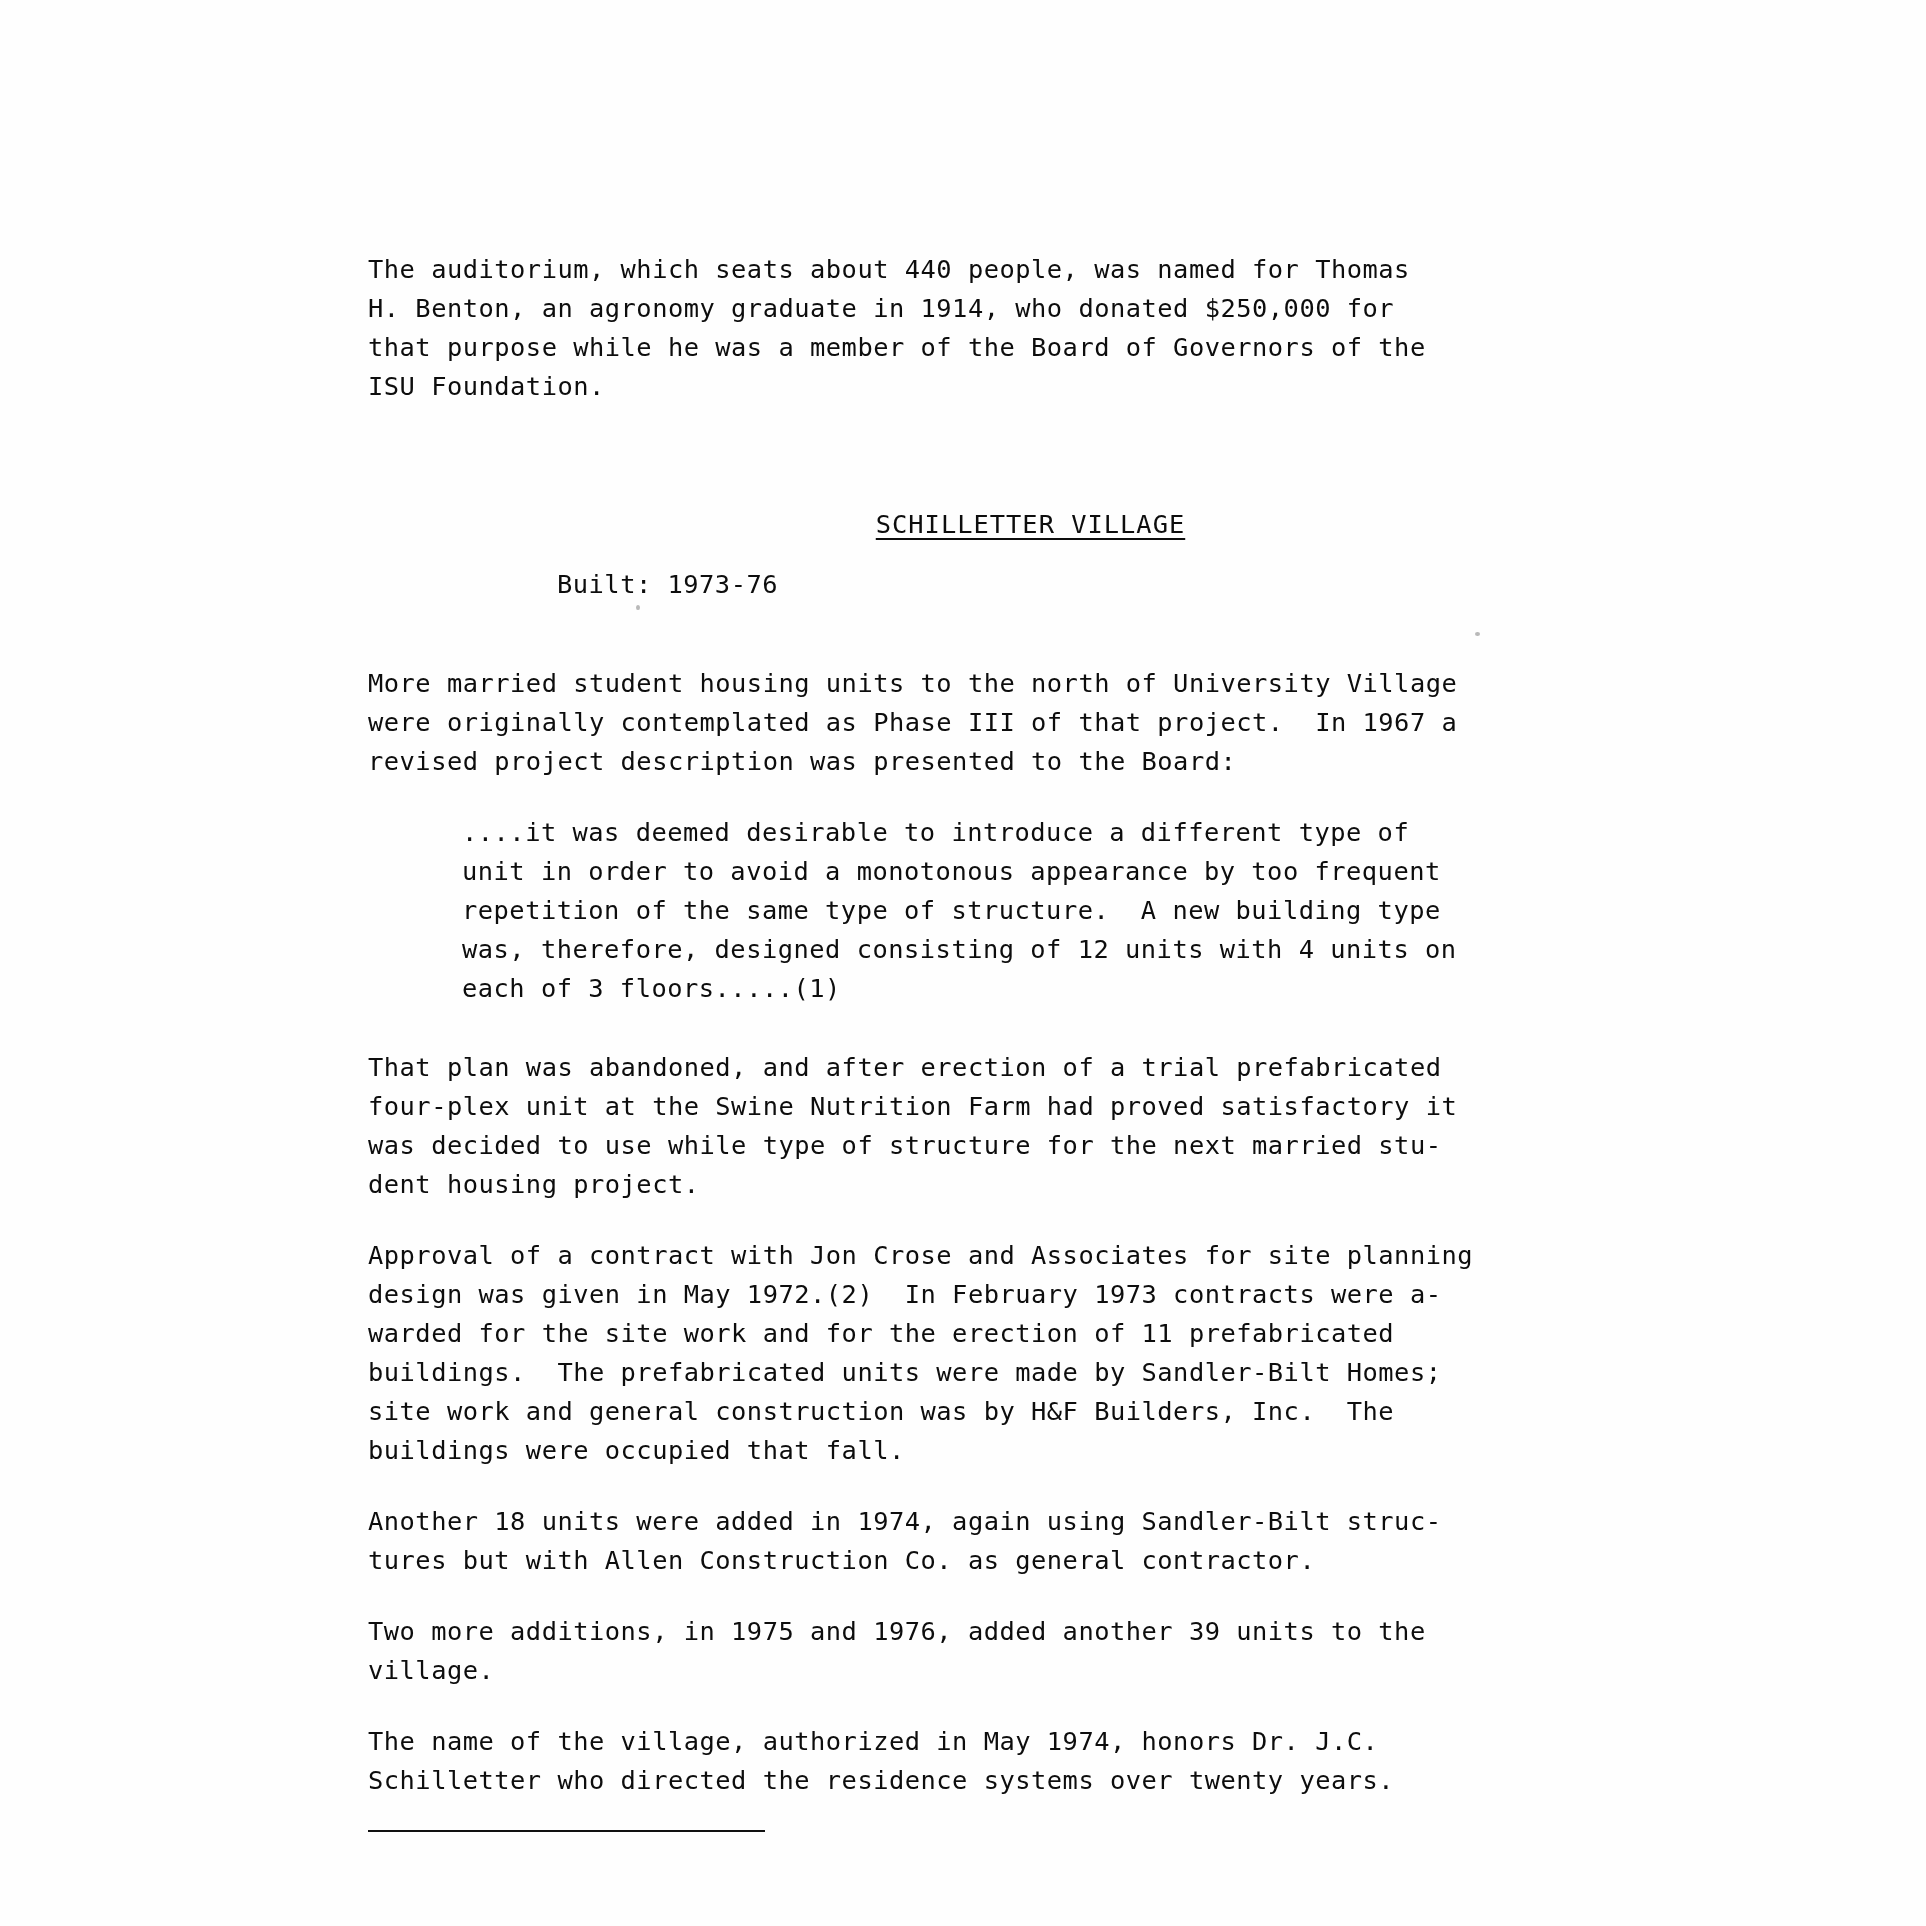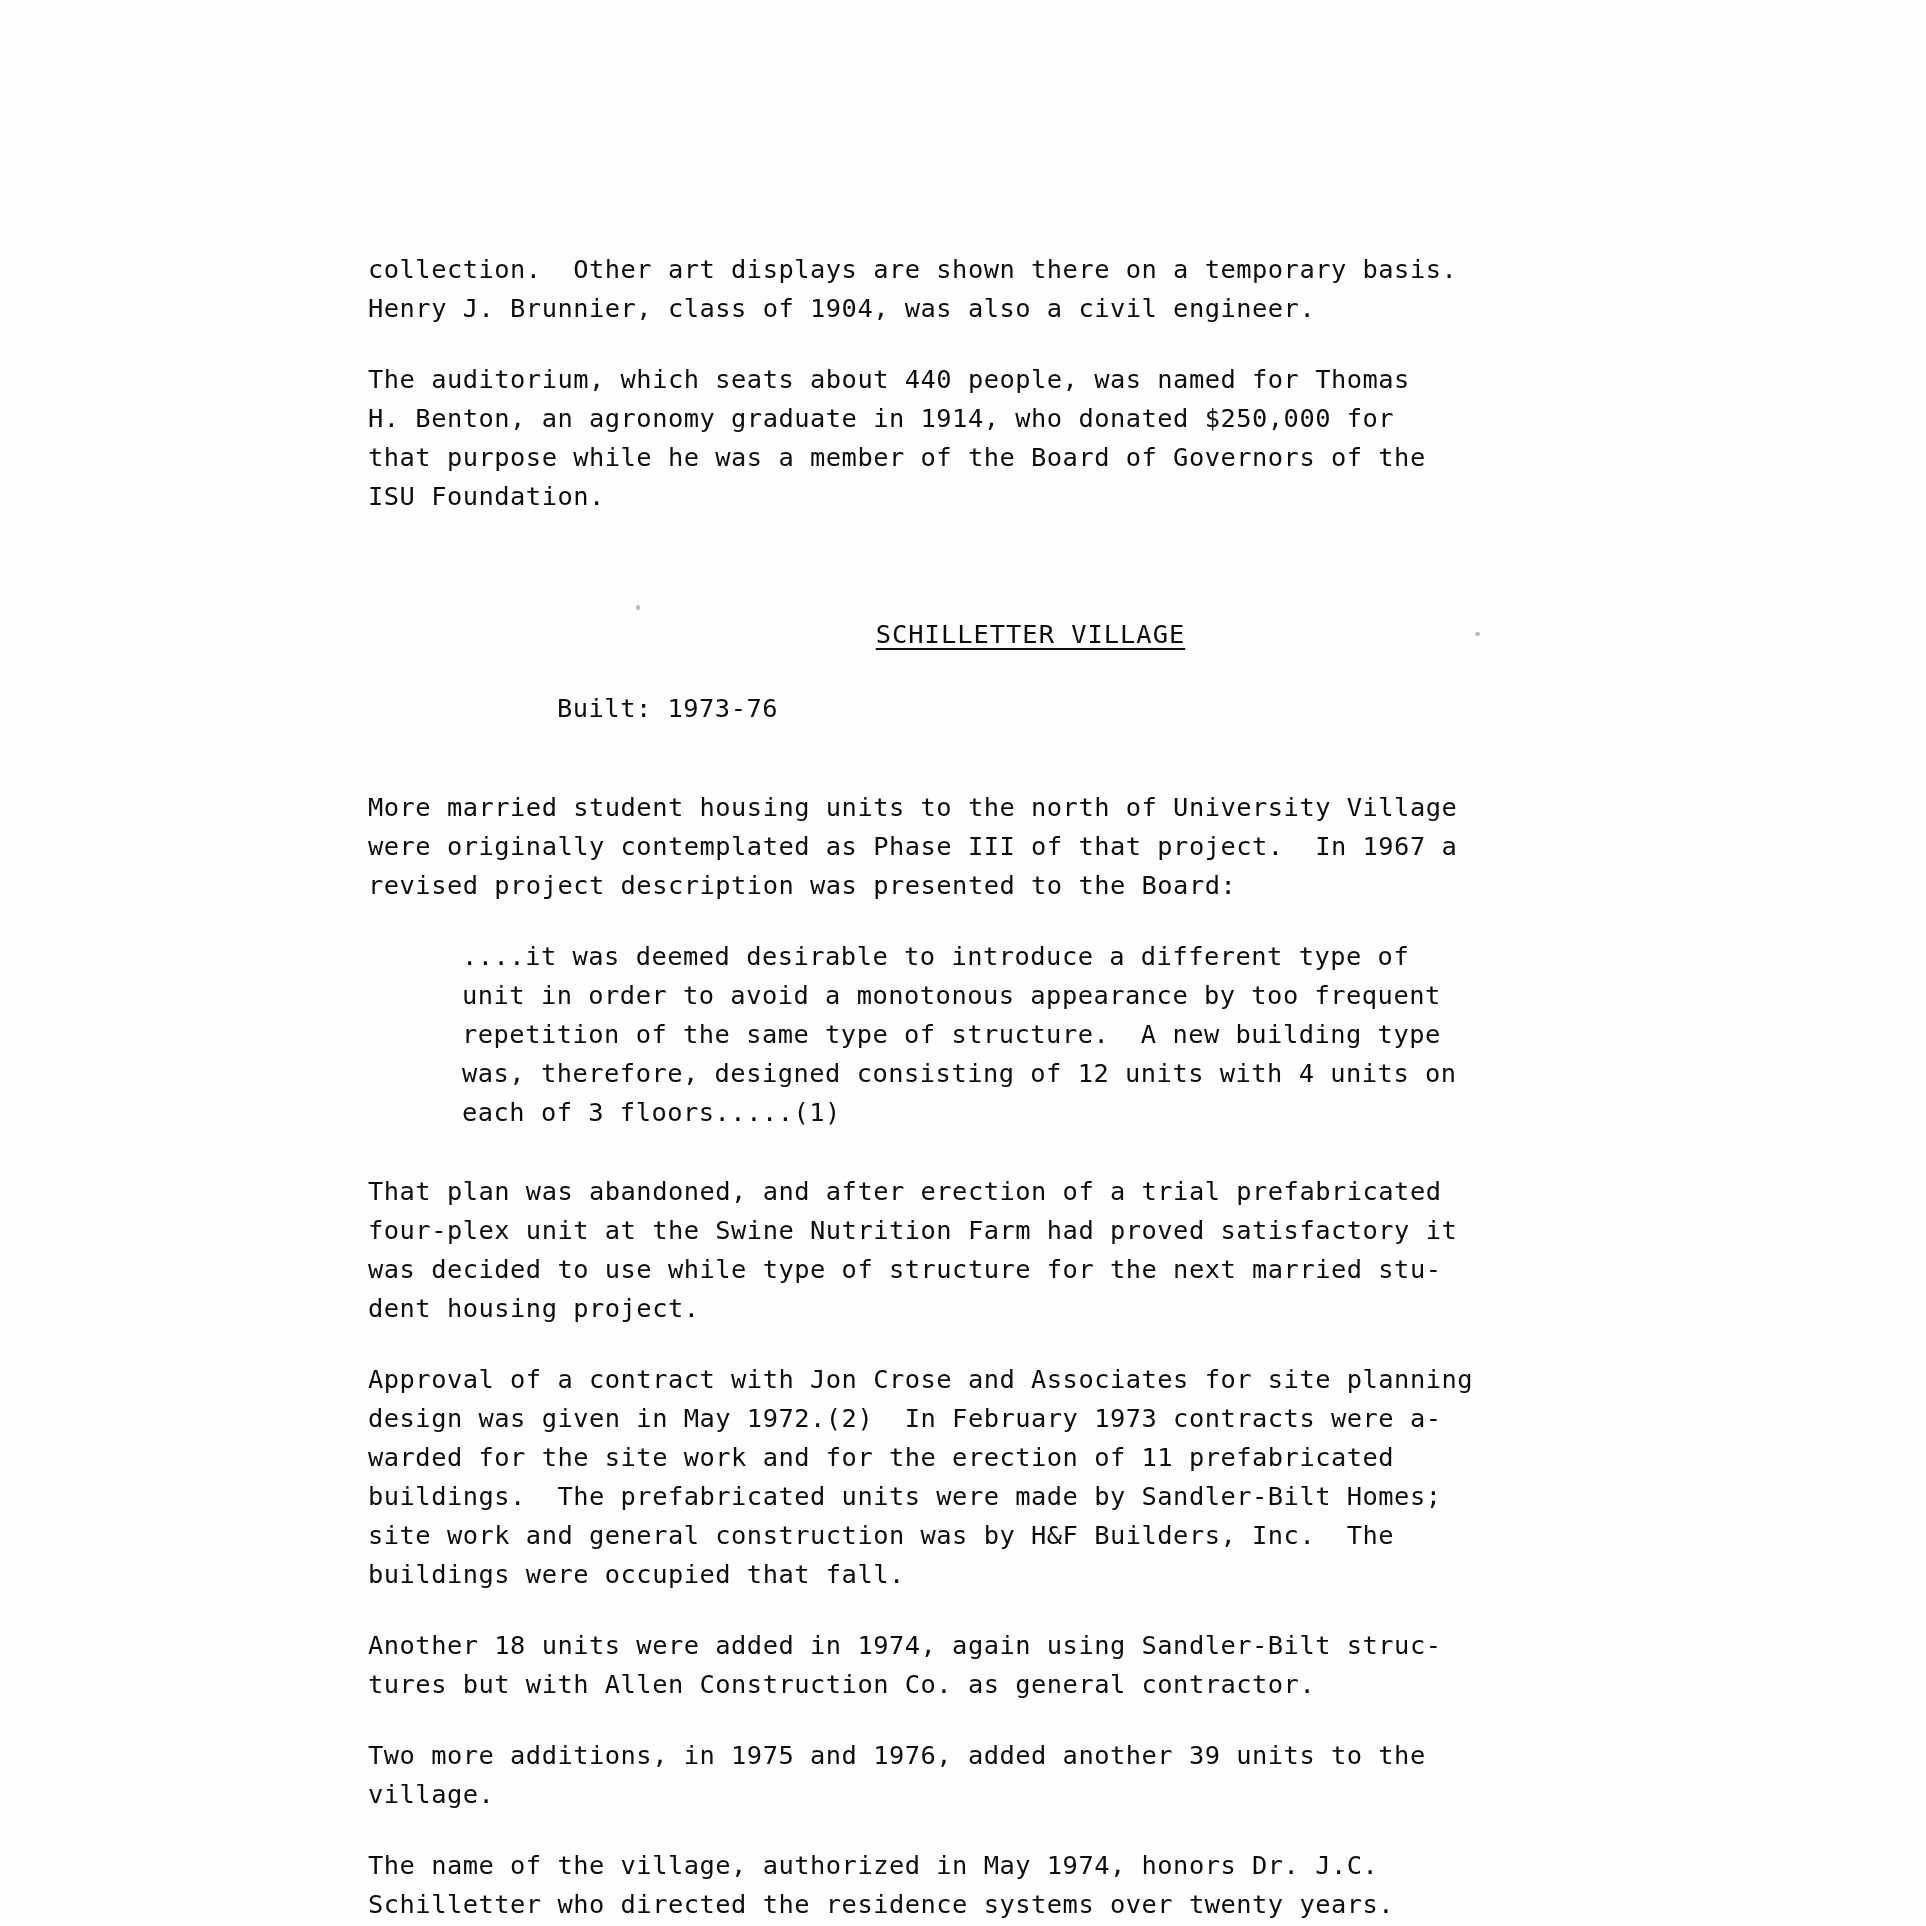--- a/index.html
+++ b/index.html
@@ -46,21 +46,21 @@
   .gap-large {
     height: 67px;
   }
   .heading {
     text-align: center;
     font-size: 25.4px;
     line-height: 39px;
     letter-spacing: 1px;
     text-decoration: underline;
     text-underline-offset: 4.6px;
-    margin-bottom: 35px;
+    margin-bottom: 21px;
   }
   .built {
     padding-left: 189px;
     margin-bottom: 60px;
     font-size: 25.4px;
     line-height: 39px;
     letter-spacing: 0.5px;
   }
   .quote {
     padding-left: 94px;
@@ -82,22 +82,20 @@
 </head>
 <body>
 
 <div class="page">
 
   <div class="speck" style="left:636px;top:605px;width:3.9px;height:5.4px;"></div>
   <div class="speck" style="left:1475px;top:632px;width:4.6px;height:3.9px;"></div>
 
   <div class="content">
 
-    <p class="para">collection.  Other art displays are shown there on a temporary basis.
-Henry J. Brunnier, class of 1904, was also a civil engineer.</p>
 
     <p class="para">The auditorium, which seats about 440 people, was named for Thomas
 H. Benton, an agronomy graduate in 1914, who donated $250,000 for
 that purpose while he was a member of the Board of Governors of the
 ISU Foundation.</p>
 
     <div class="gap-large"></div>
 
     <div class="heading">SCHILLETTER VILLAGE</div>
 

